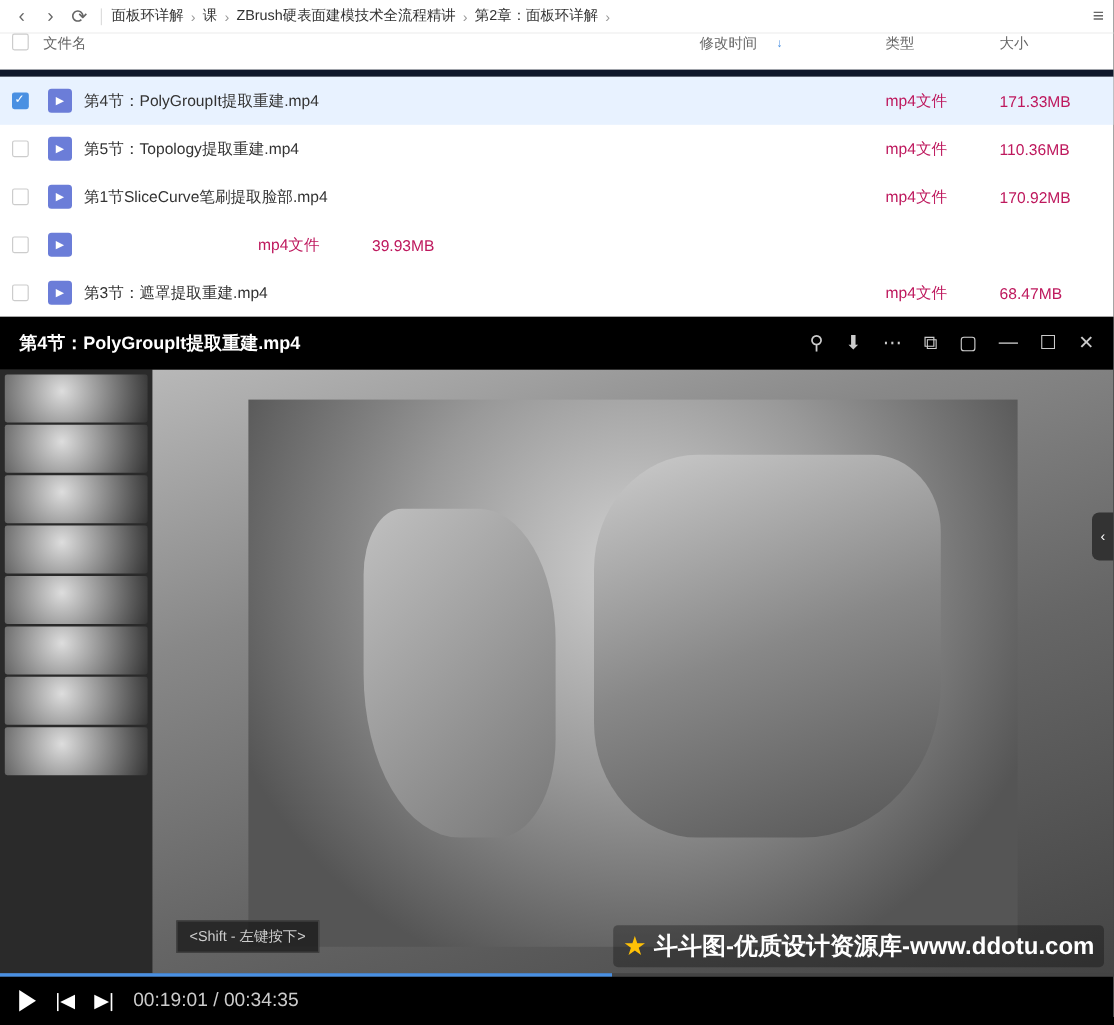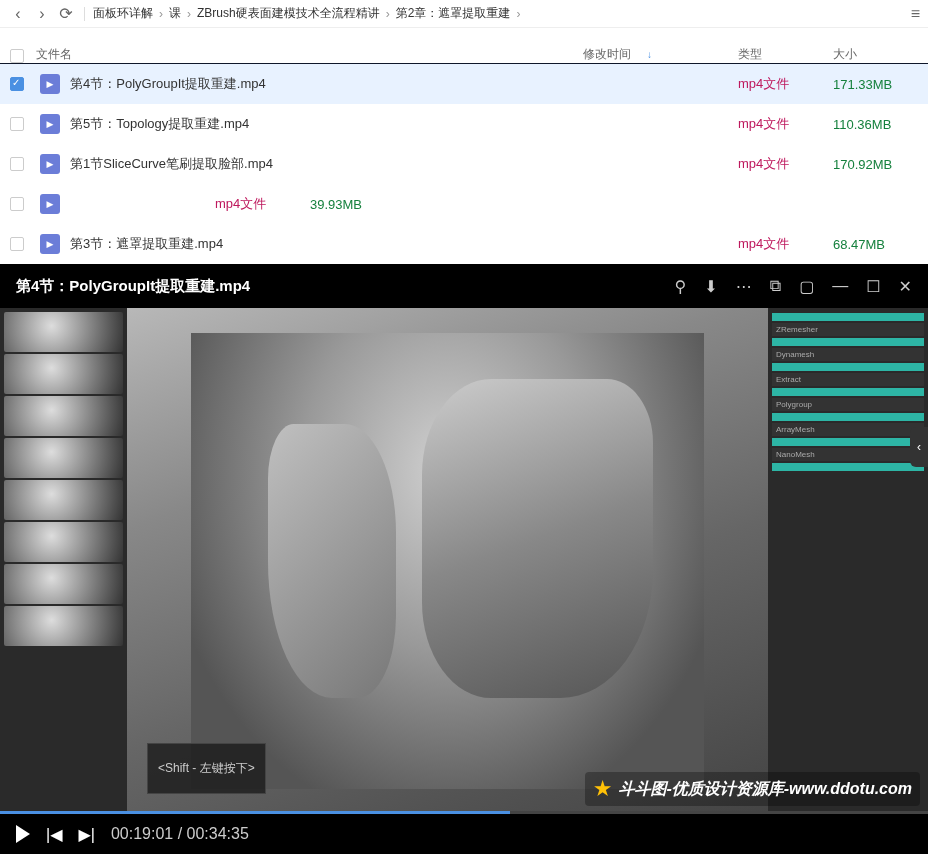--- a/index.html
+++ b/index.html
@@ -4,55 +4,55 @@
 <style>
 *{margin:0;padding:0;box-sizing:border-box;font-family:"Microsoft YaHei",Arial,sans-serif}
 body{width:928px;height:854px;background:#fff;overflow:hidden;position:relative}
 .toolbar{height:28px;display:flex;align-items:center;padding:0 8px;gap:4px;border-bottom:1px solid #eee}
 .nav-btn{width:20px;height:20px;display:flex;align-items:center;justify-content:center;cursor:pointer;color:#666}
 .divider{width:1px;height:14px;background:#ddd;margin:0 4px}
 .breadcrumb{display:flex;align-items:center;gap:6px;font-size:12px;color:#333}
 .crumb{cursor:pointer}
 .crumb-sep{color:#999}
 .menu-icon{margin-left:auto;color:#666}
-.table-header{height:36px;display:flex;align-items:flex-end;padding:0 10px;font-size:12px;color:#666;border-bottom:1px solid #0f172a}
+.table-header{height:36px;display:flex;align-items:flex-start;padding:0 10px;font-size:12px;color:#666;border-bottom:6px solid #0f172a}
 .col-check{width:22px}
 .col-name{flex:1;padding-left:4px}
 .col-time{width:155px;display:flex;align-items:center;gap:16px}
 .col-type{width:95px}
 .col-size{width:85px}
 .sort-arrow{color:#4a90e2;font-size:10px}
 .file-row{height:40px;display:flex;align-items:center;padding:0 10px;font-size:13px;color:#333}
 .file-row.selected{background:#e8f2ff}
 .checkbox{width:14px;height:14px;border:1px solid #ccc;border-radius:2px;cursor:pointer}
 .checkbox.checked{background:#4a90e2;border-color:#4a90e2;position:relative}
 .checkbox.checked::after{content:"✓";color:#fff;font-size:10px;position:absolute;top:-1px;left:1px}
 .file-icon{width:20px;height:20px;background:#6b7dd8;border-radius:3px;margin-left:8px;display:flex;align-items:center;justify-content:center}
 .file-icon::after{content:"▶";color:#fff;font-size:9px}
 .file-name{flex:1;padding-left:10px}
 .file-type{width:95px;color:#be185d}
-.file-size{width:85px;color:#15803d}
+.file-size{width:85px;color:#be185d}
 .file-time{width:155px}
 .video-player{position:absolute;left:0;right:0;top:264px;bottom:0;background:#1a1a1a}
 .video-header{height:44px;background:#000;display:flex;align-items:center;padding:0 16px;color:#fff}
 .video-title{font-size:15px;font-weight:bold}
 .video-actions{margin-left:auto;display:flex;gap:18px;align-items:center}
 .video-action{cursor:pointer;color:#ccc;font-size:16px}
 .video-content{position:absolute;top:44px;left:0;right:0;bottom:40px;background:linear-gradient(135deg,#2a2a2a,#1a1a1a);overflow:hidden}
 .zbrush-ui{position:absolute;inset:0;display:flex;background:#1e1e1e}
 .zb-left{width:127px;background:#2a2a2a;display:flex;flex-direction:column;gap:2px;padding:4px}
 .zb-thumb{width:100%;height:40px;background:radial-gradient(circle at 40% 35%,#ddd,#888,#333);border-radius:2px}
 .zb-main{flex:1;background:linear-gradient(160deg,#b8b8b8 0%,#888 30%,#666 60%,#444 100%);position:relative}
-.zb-hint{position:absolute;bottom:20px;left:20px;background:rgba(30,30,30,0.85);color:#ccc;padding:16px 10px;font-size:12px;border:1px solid #444}
+.zb-hint{position:absolute;bottom:20px;left:20px;background:rgba(30,30,30,0.85);color:#ccc;padding:4px 10px;font-size:12px;border:1px solid #444}
 .zb-right{width:160px;background:#2a2a2a;padding:4px;display:flex;flex-direction:column;gap:1px}
 .zb-panel{background:#333;padding:2px 4px;font-size:8px;color:#aaa}
 .zb-teal{background:#2db5a5;height:8px;margin:1px 0}
 .watermark{position:absolute;bottom:8px;right:8px;display:flex;align-items:center;gap:6px;background:rgba(0,0,0,0.3);padding:4px 8px;border-radius:4px}
 .wm-star{color:#ffc107;font-size:22px}
-.wm-text{color:#fff;font-size:16px;font-weight:bold;font-style:italic}
+.wm-text{color:#fff;font-size:20px;font-weight:bold;}
 .video-controls{position:absolute;bottom:0;left:0;right:0;height:40px;background:#000;display:flex;align-items:center;padding:0 16px;gap:16px;color:#fff}
 .progress-bar{position:absolute;bottom:40px;left:0;right:0;height:3px;background:#444}
 .progress-fill{height:100%;width:55%;background:#4a90e2}
 .ctrl-btn{cursor:pointer;font-size:16px}
 .time-display{font-size:16px;color:#ccc}
 .play-btn{width:0;height:0;border-left:14px solid #fff;border-top:9px solid transparent;border-bottom:9px solid transparent}
 .robot-shape{position:absolute;top:5%;left:10%;right:10%;bottom:5%;background:radial-gradient(ellipse at 50% 30%,#d0d0d0,#999 40%,#555 80%)}
 .robot-shape::before{content:"";position:absolute;top:20%;left:15%;width:25%;height:60%;background:linear-gradient(135deg,#c0c0c0,#777);border-radius:20% 40% 30% 50%}
 .robot-shape::after{content:"";position:absolute;top:10%;right:10%;width:45%;height:70%;background:linear-gradient(160deg,#ccc,#888,#555);border-radius:30% 20% 40% 30%}
 .side-tab{position:absolute;right:0;top:50%;width:18px;height:40px;background:#333;border-radius:6px 0 0 6px;display:flex;align-items:center;justify-content:center;color:#fff;font-size:12px}
@@ -65,21 +65,21 @@
   <div class="nav-btn">›</div>
   <div class="nav-btn">⟳</div>
   <div class="divider"></div>
   <div class="breadcrumb">
     <span class="crumb">面板环详解</span>
     <span class="crumb-sep">›</span>
     <span class="crumb">课</span>
     <span class="crumb-sep">›</span>
     <span class="crumb">ZBrush硬表面建模技术全流程精讲</span>
     <span class="crumb-sep">›</span>
-    <span class="crumb">第2章：遮罩提取重建</span>
+    <span class="crumb">第2章：面板环详解</span>
     <span class="crumb-sep">›</span>
   </div>
   <div class="menu-icon">≡</div>
 </div>
 
 <div class="table-header">
   <div class="col-check">
       <div class="checkbox"></div>
     </div>
   <div class="col-name">文件名</div>
@@ -166,35 +166,20 @@
         <div class="zb-thumb"></div>
         <div class="zb-thumb"></div>
         <div class="zb-thumb"></div>
         <div class="zb-thumb"></div>
         <div class="zb-thumb"></div>
       </div>
       <div class="zb-main">
         <div class="robot-shape"></div>
         <div class="zb-hint">&lt;Shift - 左键按下&gt;</div>
       </div>
-      <div class="zb-right">
-        <div class="zb-teal"></div>
-        <div class="zb-panel">ZRemesher</div>
-        <div class="zb-teal"></div>
-        <div class="zb-panel">Dynamesh</div>
-        <div class="zb-teal"></div>
-        <div class="zb-panel">Extract</div>
-        <div class="zb-teal"></div>
-        <div class="zb-panel">Polygroup</div>
-        <div class="zb-teal"></div>
-        <div class="zb-panel">ArrayMesh</div>
-        <div class="zb-teal"></div>
-        <div class="zb-panel">NanoMesh</div>
-        <div class="zb-teal"></div>
-      </div>
     </div>
     <div class="watermark">
       <span class="wm-star">★</span>
       <span class="wm-text">斗斗图-优质设计资源库-www.ddotu.com</span>
     </div>
   </div>
   <div class="progress-bar">
     <div class="progress-fill"></div>
   </div>
   <div class="video-controls">

